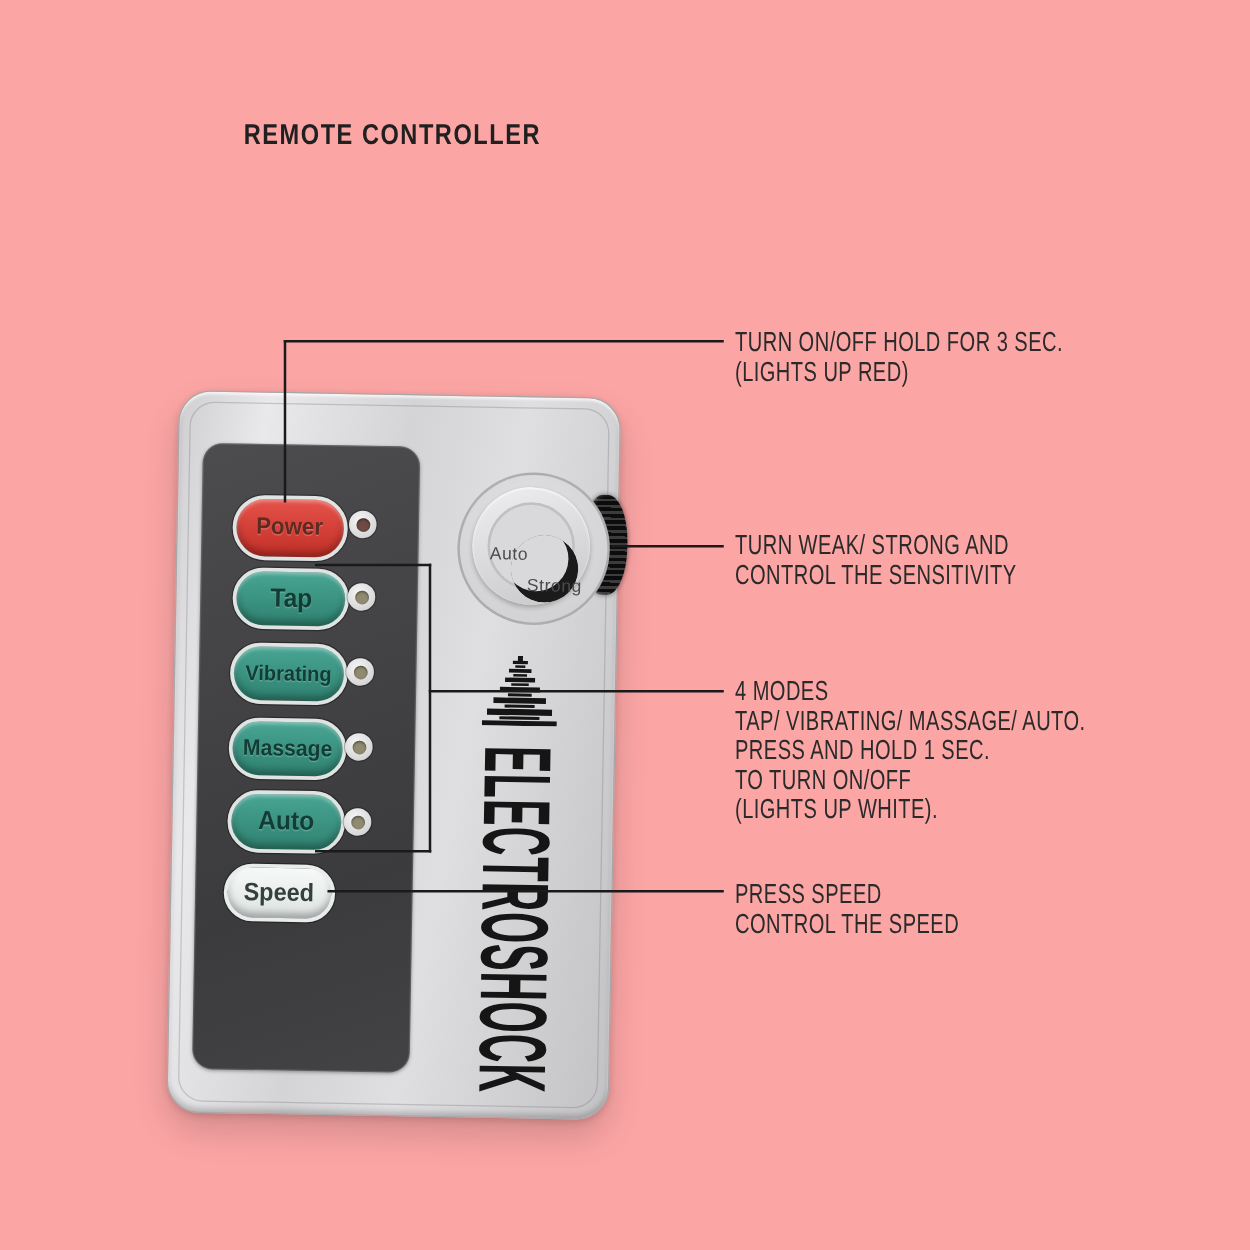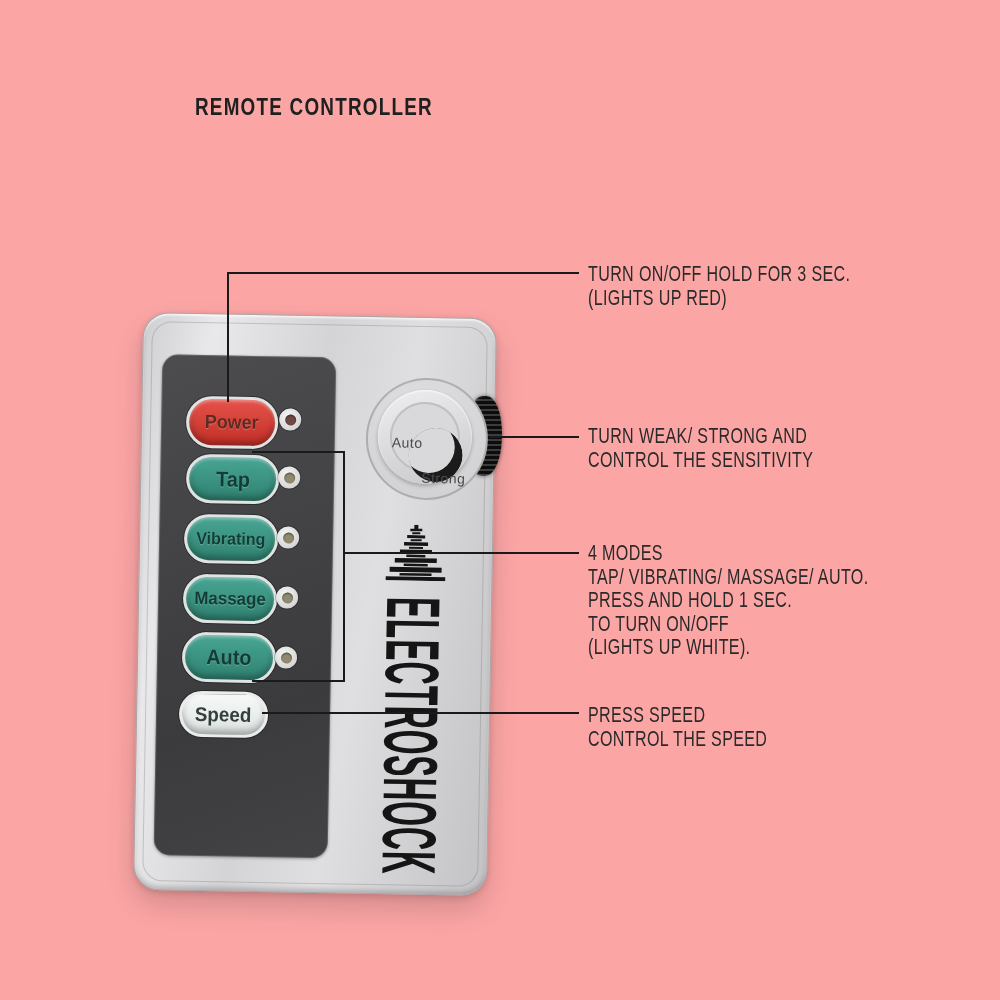--- a/index.html
+++ b/index.html
@@ -58,21 +58,21 @@
   .dial-ring{position:absolute;left:224px;top:60px;width:118px;height:118px;border-radius:50%;
          border:2px solid rgba(140,140,143,.55);z-index:2;
          background:radial-gradient(circle at 45% 35%,#e3e3e5,#cdcdcf);cursor:pointer;}
   .dial-disc{position:absolute;left:10px;top:10px;width:94px;height:94px;border-radius:50%;
          background:linear-gradient(160deg,#efeff1,#c7c7c9);
          box-shadow:0 2px 4px rgba(0,0,0,.25),inset 0 1px 2px rgba(255,255,255,.8);}
   .dial-inner{position:absolute;left:12px;top:12px;width:70px;height:70px;border-radius:50%;
          background:#d9d9db;box-shadow:inset 0 0 0 2px rgba(175,175,178,.6);}
   .dial-label{position:absolute;font-size:14px;color:#4b4b4b;letter-spacing:.5px;white-space:nowrap;}
   .dial-weak{left:2px;top:33px;}
-  .dial-strong{left:32px;top:68px;}
+  .dial-strong{left:32px;top:58px;}
   .crescent{position:absolute;left:16px;top:25px;}
 
   
   .tree{position:absolute;left:246px;top:207px;}
   .brand{position:absolute;left:-16px;top:361px;width:580px;height:80px;line-height:80px;
          text-align:center;font-size:76px;font-weight:700;color:#151515;letter-spacing:2px;
          white-space:nowrap;transform:rotate(90deg) scaleX(.42);transform-origin:center;}
 
   
   .ln{position:absolute;background:#1a1a1a;}

